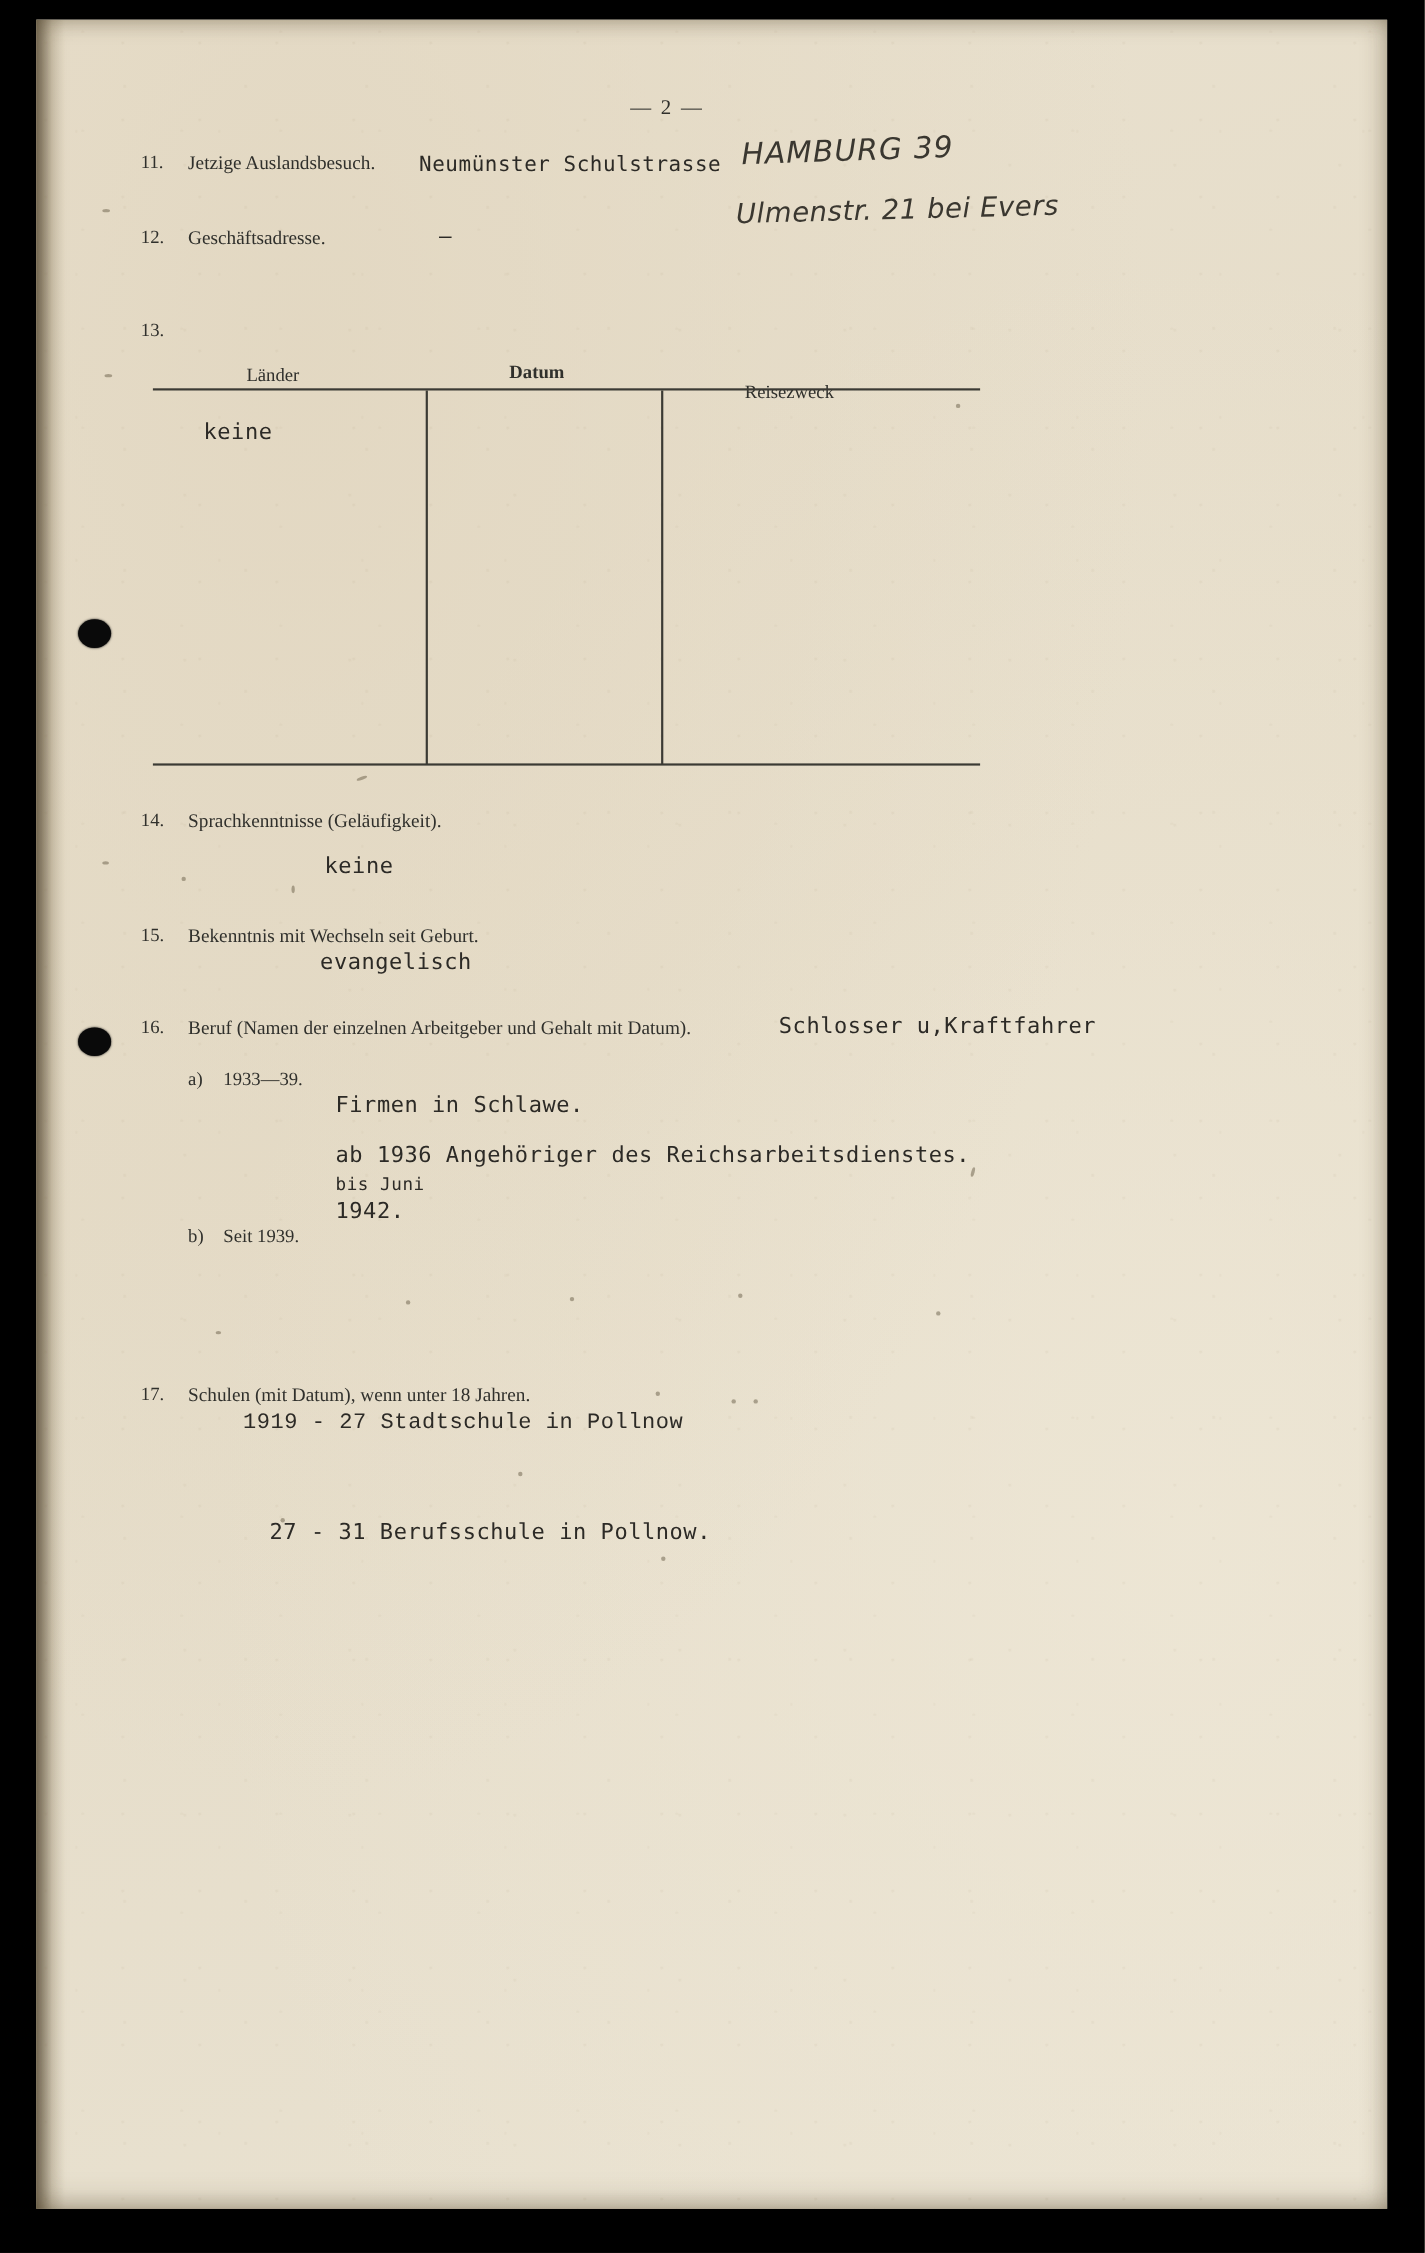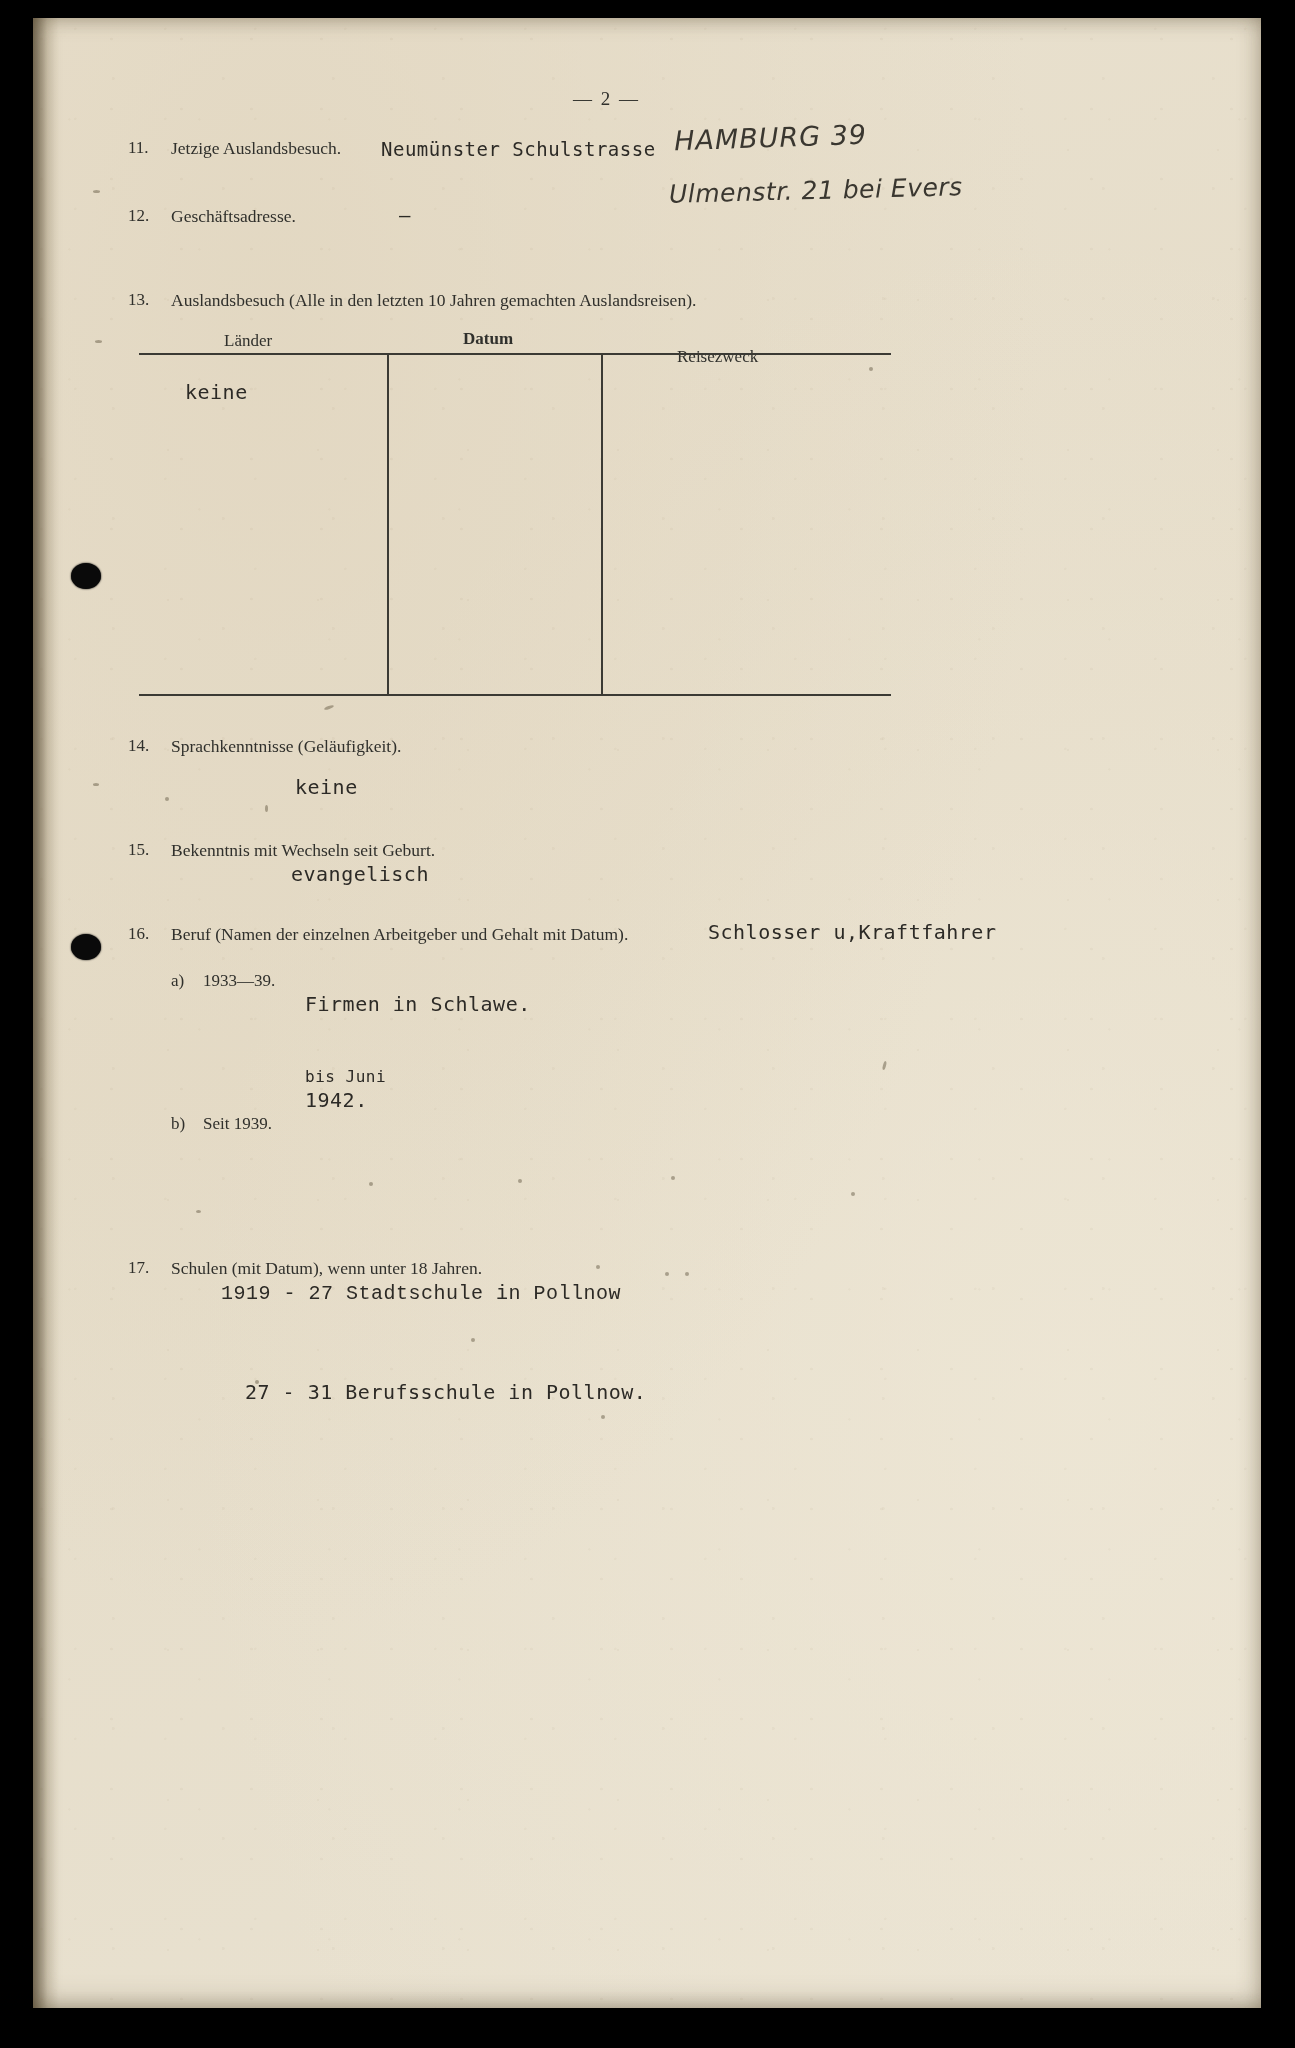--- a/index.html
+++ b/index.html
@@ -127,21 +127,20 @@
   <div class="lbl printed" style="left:138px; top:120px;">Jetzige Auslandsbesuch.</div>
   <div class="typed" style="position:absolute; left:348px; top:120px; font-size:19px;">Neumünster  Schulstrasse</div>
   <div class="hand" style="position:absolute; left:641px; top:104px; font-size:27px; letter-spacing:1px; transform:rotate(-2deg);">HAMBURG 39</div>
   <div class="hand" style="position:absolute; left:636px; top:158px; font-size:25px; letter-spacing:.5px; transform:rotate(-1.5deg);">Ulmenstr. 21 bei Evers</div>
 
   <div class="num printed" style="left:95px; top:188px;">12.</div>
   <div class="lbl printed" style="left:138px; top:188px;">Geschäftsadresse.</div>
   <div class="typed" style="position:absolute; left:366px; top:186px; font-size:19px; letter-spacing:2px;">—</div>
 
   <div class="num printed" style="left:95px; top:272px;">13.</div>
-  <div class="lbl printed" style="left:138px; top:272px;">Auslandsbesuch (Alle in den letzten 10 Jahren gemachten Auslandsreisen).</div>
 
   <div class="tbl-headers">
     <span class="printed" style="left:191px; top:313px;">Länder</span>
     <span class="printed" style="left:430px; top:311px; font-weight:bold;">Datum</span>
     <span class="printed" style="left:644px; top:313px;margin-top:16px;">Reisezweck</span>
   </div>
 
   <div class="hline" style="left:106px; top:335px; width:752px;"></div>
   <div class="hline" style="left:106px; top:676px; width:752px;"></div>
   <div class="vline" style="left:354px; top:337px; height:340px;"></div>
@@ -157,20 +156,21 @@
   <div class="typed" style="position:absolute; left:258px; top:844px; font-size:20px;">evangelisch</div>
 
   <div class="num printed" style="left:95px; top:906px;">16.</div>
   <div class="lbl printed" style="left:138px; top:906px;">Beruf (Namen der einzelnen Arbeitgeber und Gehalt mit Datum).</div>
   <div class="typed" style="position:absolute; left:675px; top:902px; font-size:20px;">Schlosser u,Kraftfahrer</div>
 
   <div class="printed" style="position:absolute; left:138px; top:953px; font-size:17px;">a)</div>
   <div class="printed" style="position:absolute; left:170px; top:953px; font-size:17px;">1933—39.</div>
 
   <div class="typed" style="position:absolute; left:272px; top:974px; font-size:20px;">Firmen in Schlawe.</div>
+  <div class="typed" style="position:absolute; left:272px; top:1019px; font-size:20px;">ab 1936   Angehöriger des Reichsarbeitsdienstes.</div>
   <div class="typed" style="position:absolute; left:272px; top:1049px; font-size:16px;">bis Juni</div>
   <div class="typed" style="position:absolute; left:272px; top:1070px; font-size:20px;">1942.</div>
 
   <div class="printed" style="position:absolute; left:138px; top:1096px; font-size:17px;">b)</div>
   <div class="printed" style="position:absolute; left:170px; top:1096px; font-size:17px;">Seit 1939.</div>
 
   <div class="num printed" style="left:95px; top:1240px;">17.</div>
   <div class="lbl printed" style="left:138px; top:1240px;">Schulen (mit Datum), wenn unter 18 Jahren.</div>
   <div class="typed" style="position:absolute; left:188px; top:1264px; font-size:20px;font-family:Liberation Mono, monospace;">1919 - 27  Stadtschule in Pollnow</div>
   <div class="typed" style="position:absolute; left:212px; top:1362px; font-size:20px;text-align:right;">27 - 31  Berufsschule in Pollnow.</div>

